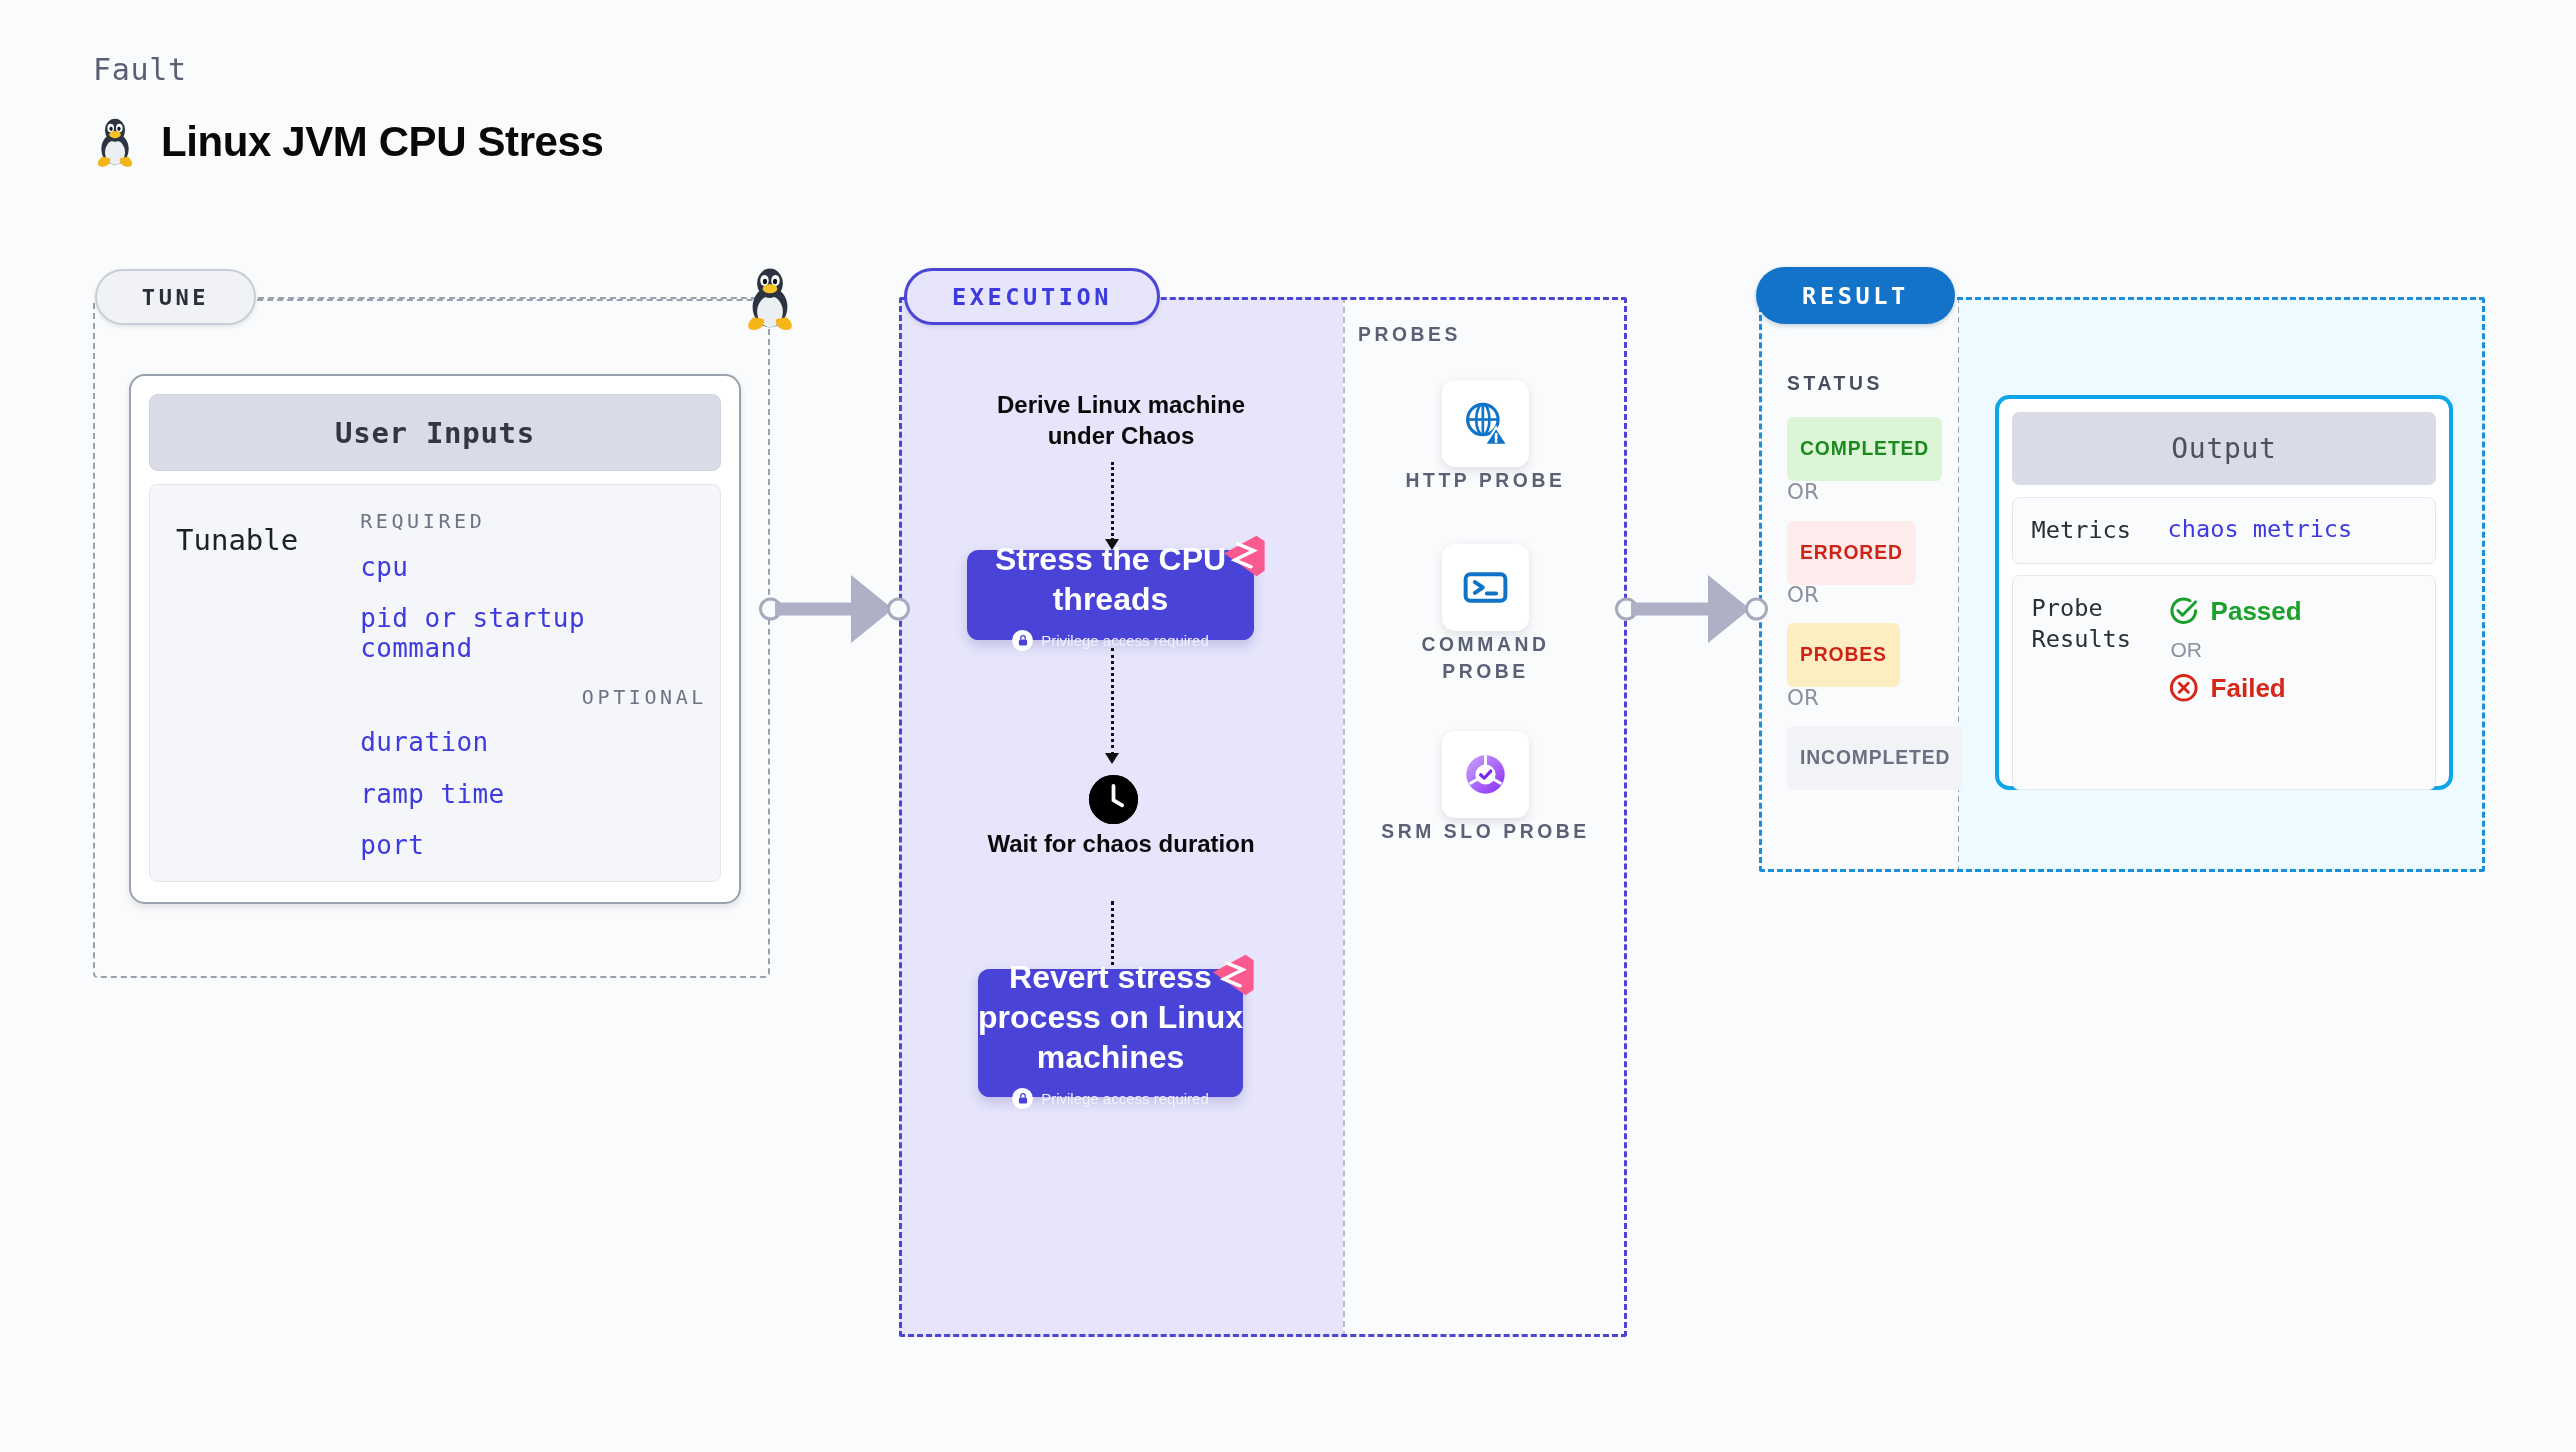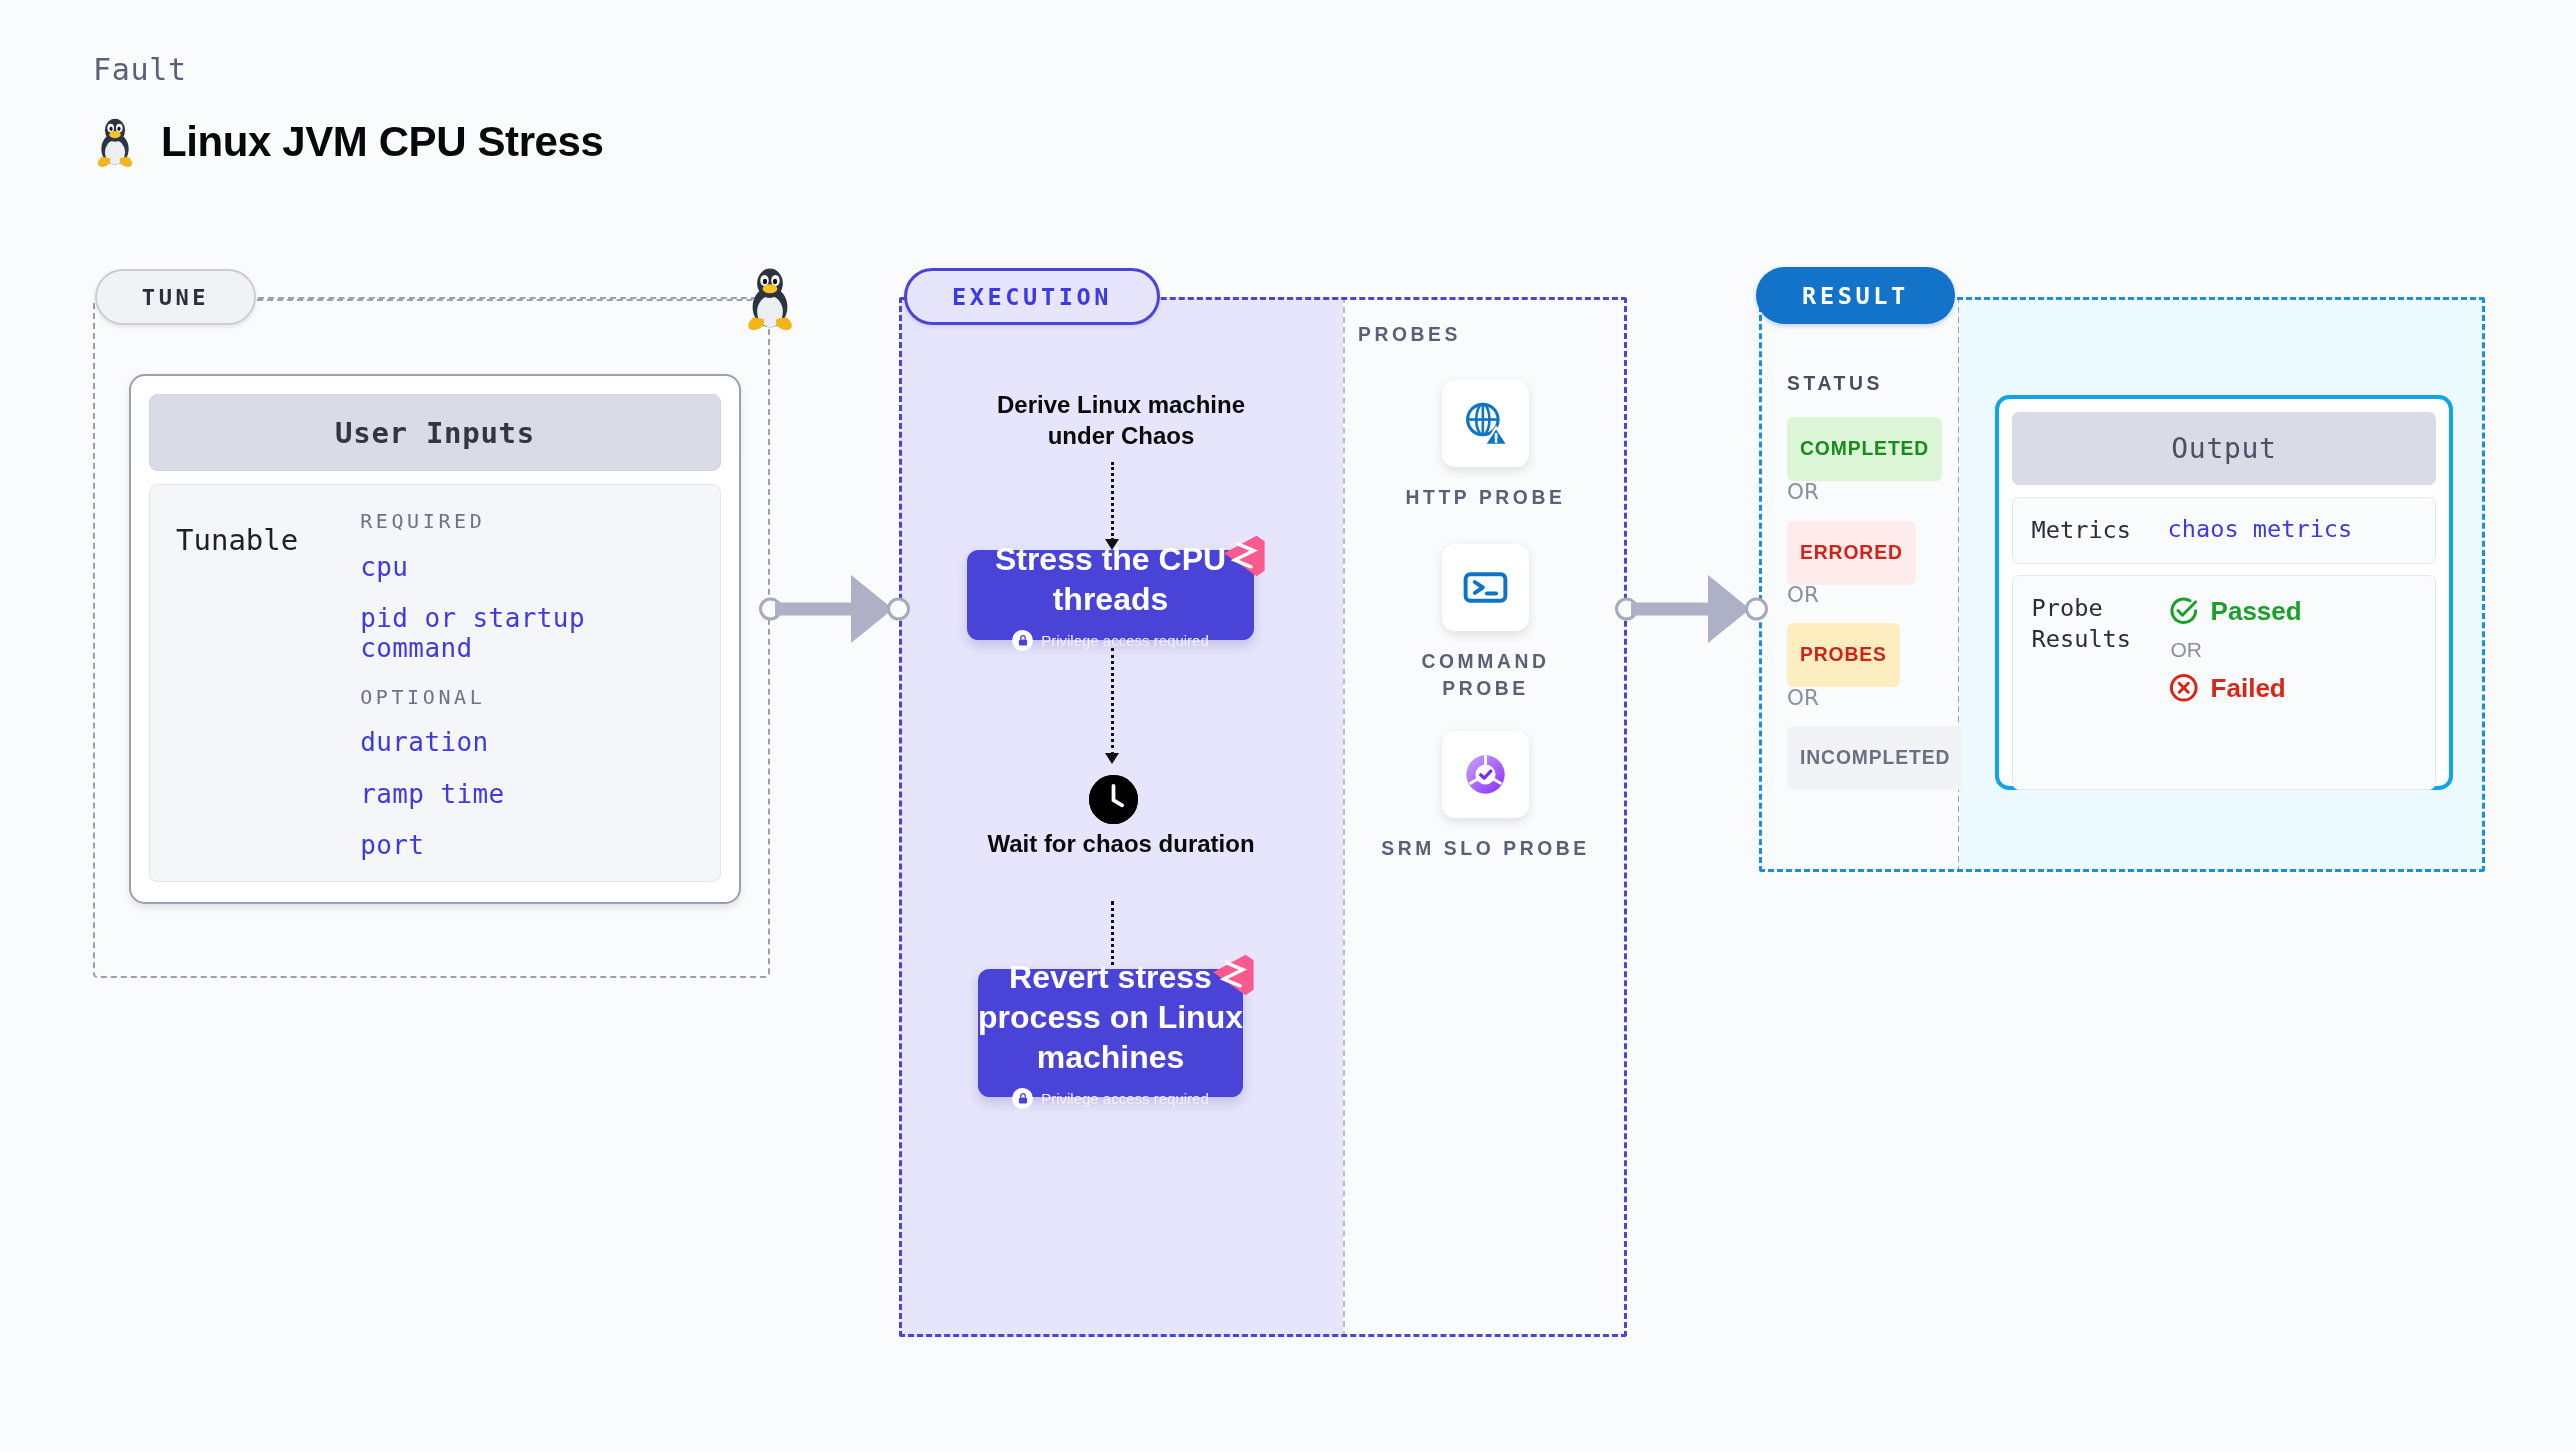--- a/index.html
+++ b/index.html
@@ -80,21 +80,21 @@
   }
   .tunable-list { flex: 1; padding-left: 7.2px; }
   .grp-head {
     font-family: "DejaVu Sans Mono", monospace; font-size: 20px;
     color: #6d7384; letter-spacing: 3.6px; margin-bottom: 18.6px;
   }
   .tun-item {
     font-family: "DejaVu Sans Mono", monospace; font-size: 26px;
     color: #3d3ae0; margin-bottom: 21.5px; letter-spacing: 0.4px;
   }
-  .grp-head.second { margin-top: 15px; }
+  .grp-head.second { margin-top: 15px; text-align: right; }
 
   
   .connector { position: absolute; z-index: 8; }
   .conn-dot {
     position: absolute; width: 23px; height: 23px; border-radius: 50%;
     background: #fafbfc; border: 3.6px solid #a7a9bd; top: 50%; transform: translateY(-50%);
   }
   .conn-bar {
     position: absolute; height: 13px; background: #aeb0c6; top: 50%; transform: translateY(-50%);
   }
@@ -170,21 +170,21 @@
   .probe-item {
     position: absolute; width: 215px; display: flex; flex-direction: column;
     align-items: center; z-index: 5;
   }
   .probe-tile {
     width: 87px; height: 87px; background: #fff; border-radius: 13px;
     display: flex; align-items: center; justify-content: center;
     box-shadow: 0 3.6px 10px rgba(30,35,70,.12);
   }
   .probe-name {
-    margin-top: 17px; font-size: 19.3px; font-weight: 700; color: #5a6175;
+    font-size: 19.3px; font-weight: 700; color: #5a6175;
     letter-spacing: 3.6px; text-align: center; line-height: 1.42;
   }
 
   
   #result-frame {
     left: 1759px; top: 297px; width: 726px; height: 575px;
     border: 3.6px dashed #1b8ede; border-radius: 2.9px;
   }
   #result-left-fill {
     position: absolute; left: 1759px; top: 297px; width: 201px; height: 575px;

